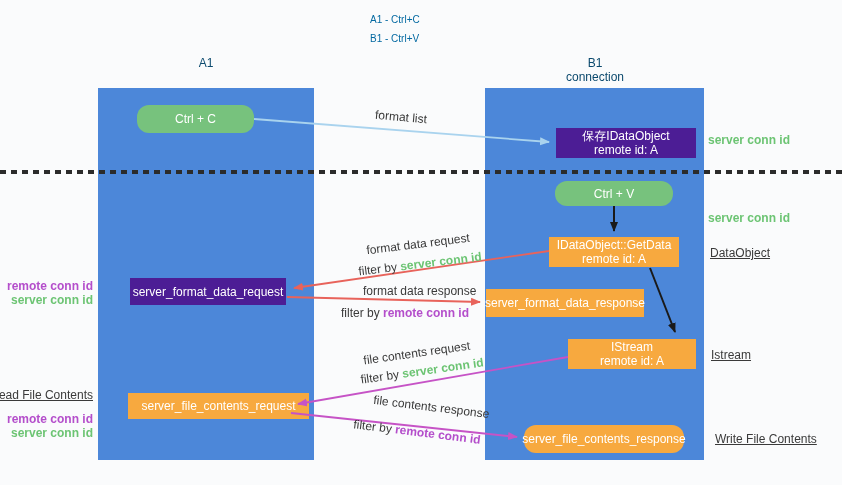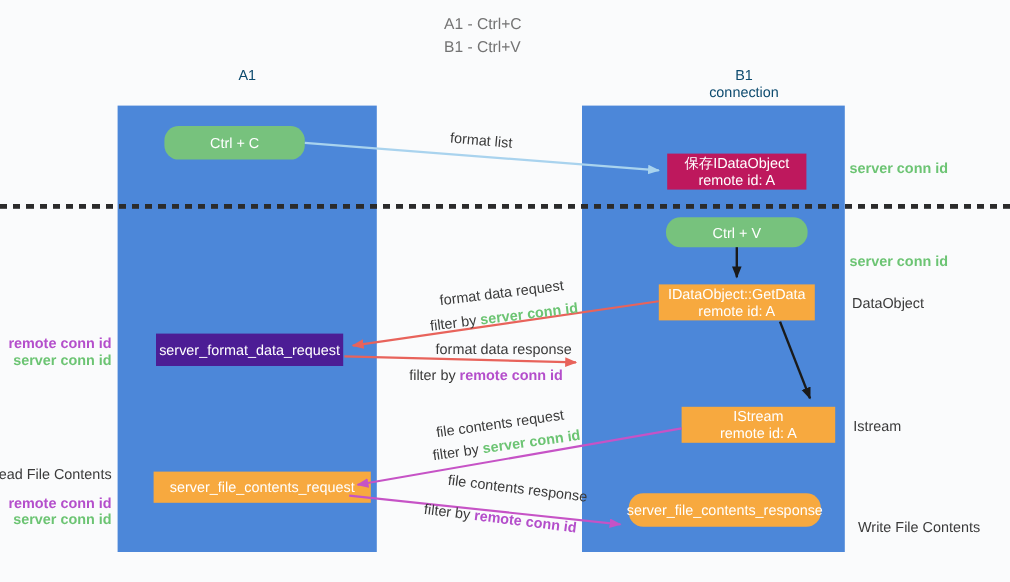--- a/index.html
+++ b/index.html
@@ -9,22 +9,22 @@
     width: 842px; height: 485px;
     background: #fafbfc;
     font-family: "Liberation Sans", sans-serif;
     color: #3a3a3a;
     overflow: hidden;
   }
   .abs { position: absolute; }
 
   .title-block {
     left: 370px; top: 10px;
-    font-size: 13px; line-height: 19px;
-    color: #737373; text-align: left;
+    font-size: 10px; line-height: 19px;
+    color: #0369a1; text-align: left;
   }
 
   .lifeline-header {
     top: 56px; width: 120px;
     text-align: center; font-size: 12px; line-height: 14px;
     color: #0c4a6e;
   }
 
   .lifeline-rect {
     top: 88px; height: 372px;
@@ -49,51 +49,51 @@
 
   .flow-label {
     font-size: 12px; color: #3a3a3a; white-space: nowrap; z-index: 6;
   }
   .kw-green  { color: #6cc473; font-weight: bold; }
   .kw-purple { color: #b44ecb; font-weight: bold; }
 
   .side-label { font-size: 12px; white-space: nowrap; z-index: 6; }
   .side-label.green  { color: #6cc473; font-weight: bold; }
   .side-label.purple { color: #b44ecb; font-weight: bold; }
-  .side-label.plain  { color: #3a3a3a; }
+  .side-label.plain  { color: #3a3a3a; text-decoration: underline; }
   .align-right { text-align: right; }
 </style>
 </head>
 <body>
 
 <div class="stage">
 
   <div class="abs title-block">
     <div>A1 - Ctrl+C</div>
     <div>B1 - Ctrl+V</div>
   </div>
 
   <div class="abs lifeline-header" style="left:146px;">
     <div>A1</div>
   </div>
-  <div class="abs lifeline-header" style="left:560px;">
+  <div class="abs lifeline-header" style="left:535px;">
     <div>B1</div>
     <div>connection</div>
   </div>
 
   <div class="abs lifeline-rect" style="left: 98px; width: 216px; background: rgb(76, 135, 217);"></div>
   <div class="abs lifeline-rect" style="left: 485px; width: 219px; background: rgb(76, 135, 217);"></div>
 
   <div class="abs cut-line"></div>
 
   <div class="abs node green" style="left: 137px; top: 105px; width: 117px; height: 28px; background: rgb(119, 194, 125);">
     <span>Ctrl + C</span>
   </div>
 
-  <div class="abs node orange" style="left: 556px; top: 128px; width: 116px; height: 30px; background: #be185d; justify-content: center;">
+  <div class="abs node orange" style="left: 556px; top: 128px; width: 140px; height: 30px; background: #4c1d95; justify-content: center;">
     <span>
       <span style="display:block;">保存IDataObject</span>
       <span style="display:block;">remote id: A</span>
     </span>
   </div>
 
   <div class="abs node green" style="left: 555px; top: 181px; width: 118px; height: 25px; background: rgb(119, 194, 125);">
     <span>Ctrl + V</span>
   </div>
 
@@ -101,33 +101,36 @@
     <span>
       <span style="display:block;">IDataObject::GetData</span>
       <span style="display:block;">remote id: A</span>
     </span>
   </div>
 
   <div class="abs node orange" style="left: 130px; top: 278px; width: 156px; height: 27px; background: #4c1d95;">
     <span>server_format_data_request</span>
   </div>
 
+  <div class="abs node orange" style="left: 486px; top: 289px; width: 158px; height: 28px; background: rgb(247, 169, 63);">
+    <span>server_format_data_response</span>
+  </div>
 
   <div class="abs node orange" style="left: 568px; top: 339px; width: 128px; height: 30px; background: rgb(247, 169, 63);">
     <span>
       <span style="display:block;">IStream</span>
       <span style="display:block;">remote id: A</span>
     </span>
   </div>
 
   <div class="abs node orange" style="left: 128px; top: 393px; width: 181px; height: 26px; background: rgb(247, 169, 63);">
     <span>server_file_contents_request</span>
   </div>
 
-  <div class="abs node orange" style="left: 524px; top: 411px; width: 160px; height: 28px; background: rgb(247, 169, 63); border-radius: 12px;">
+  <div class="abs node orange" style="left: 524px; top: 425px; width: 160px; height: 28px; background: rgb(247, 169, 63); border-radius: 12px;">
     <span>server_file_contents_response</span>
   </div>
 
   <svg class="abs arrow-layer" width="842" height="485" viewBox="0 0 842 485">
     <defs>
       <marker id="m-blue" markerWidth="12" markerHeight="10" refX="9" refY="4" orient="auto" markerUnits="userSpaceOnUse">
         <path d="M0,0 L10,4 L0,8 Z" fill="#a9d3ee"></path>
       </marker>
       <marker id="m-black" markerWidth="12" markerHeight="10" refX="9" refY="4" orient="auto" markerUnits="userSpaceOnUse">
         <path d="M0,0 L10,4 L0,8 Z" fill="#1a1a1a"></path>

